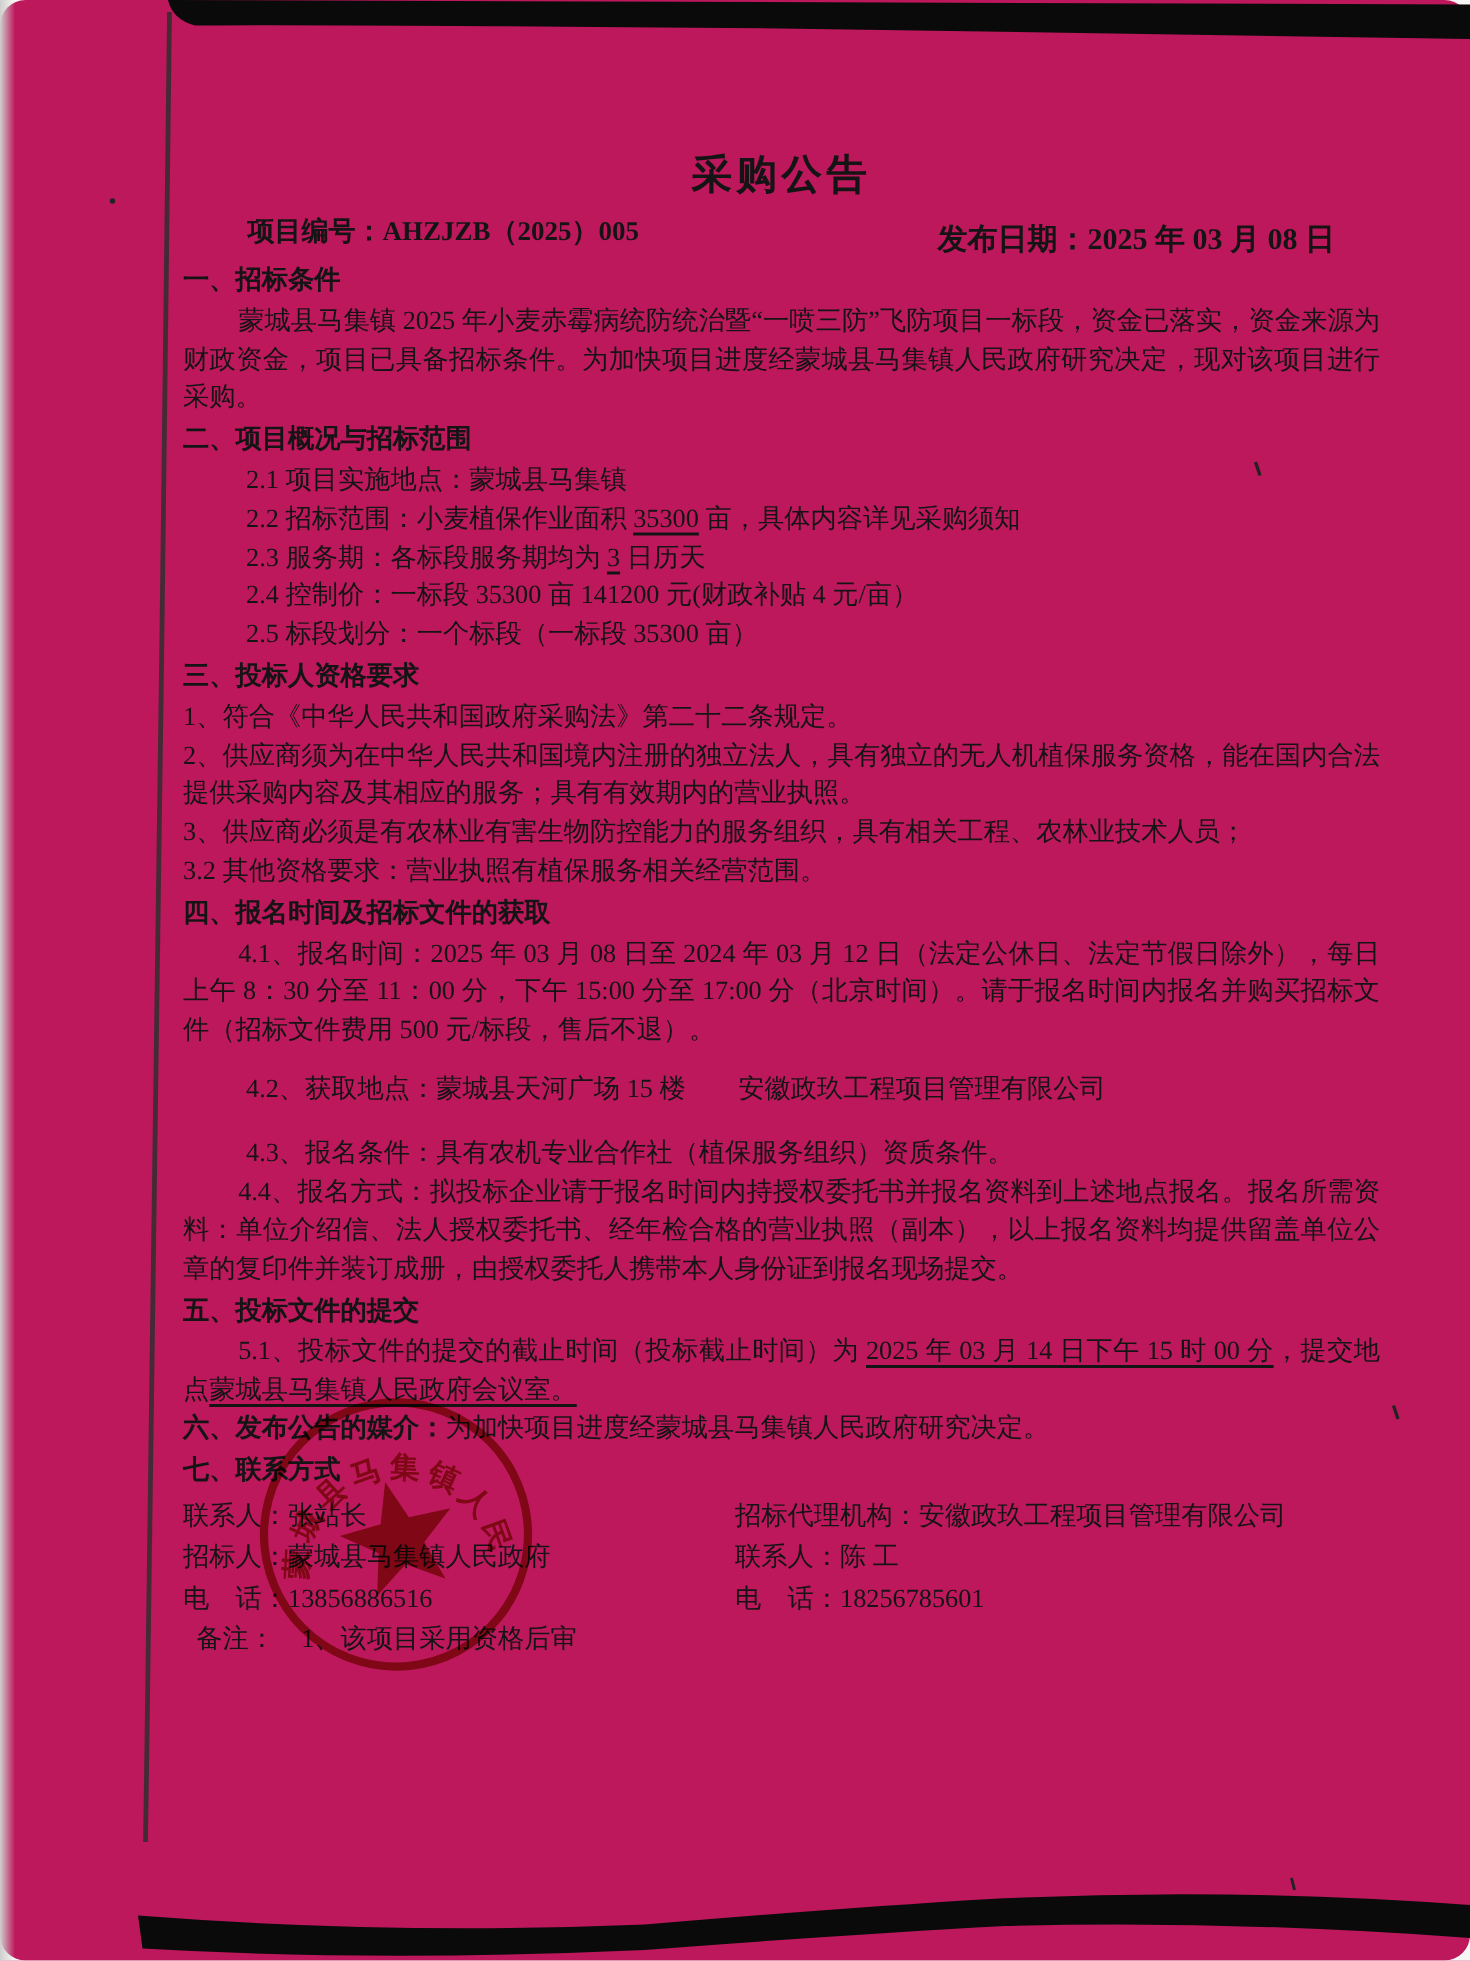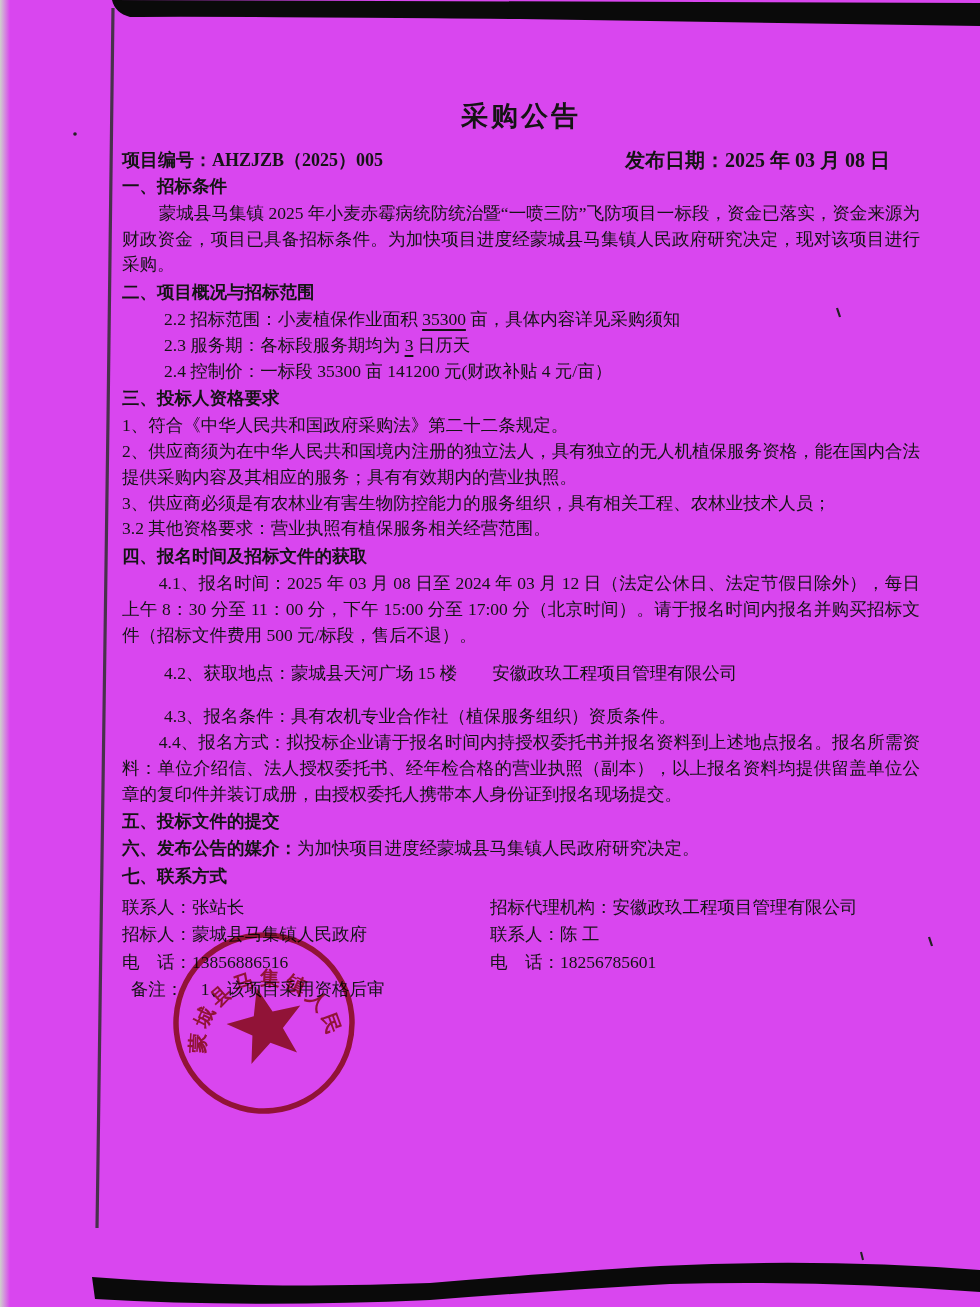--- a/index.html
+++ b/index.html
@@ -3,37 +3,37 @@
 <meta charset="utf-8">
 <style>
   html,body{margin:0;padding:0;}
   body{
     width:980px;height:1307px;position:relative;overflow:hidden;
     background:#f6f6f4;
     font-family:"Liberation Serif","DejaVu Serif",serif;
     color:#141414;
   }
   .page{
-    position:absolute;inset:0;background:#d946ef;
+    position:absolute;inset:0;background:#be185d;border-radius:17px;
   }
   .left-edge-shade{
     position:absolute;left:0;top:0;width:10px;height:100%;
     background:linear-gradient(to right,#cfcfcd,rgba(250,250,248,0));
   }
   .content{
     position:absolute;left:122px;top:100px;width:798px;
     font-size:17.5px;line-height:25.8px;
     text-align:justify;
     z-index:1;
   }
   .title{
     font-size:27px;font-weight:700;text-align:center;
     letter-spacing:3px;line-height:32px;margin:0 0 4px 0;
   }
-  .hdr-row{display:flex;justify-content:space-between;align-items:flex-end;margin-bottom:2px;}
+  .hdr-row{display:flex;justify-content:space-between;align-items:center;margin-bottom:2px;margin-left:43px;}
   .hdr-left{font-weight:700;font-size:18px;line-height:24px;}
   .hdr-right{font-weight:700;font-size:20px;line-height:24px;margin-top:12px;margin-right:30px;}
   p{margin:0;}
   .h{font-weight:700;margin:2px 0 1px 0;}
   .ind2{text-indent:2.1em;}
   .ml2{margin-left:2.4em;}
   .ml18{margin-left:1.6em;}
   .u{text-decoration:underline;text-underline-offset:4px;text-decoration-thickness:1.5px;}
   .gap12{margin-top:13px;}
   .gap16{margin-top:17px;}
@@ -65,37 +65,40 @@
 
     <div class="hdr-row">
       <span class="hdr-left">项目编号：AHZJZB（2025）005</span>
       <span class="hdr-right">发布日期：2025 年 03 月 08 日</span>
     </div>
 
     <p class="h">一、招标条件</p>
     <p class="ind2">蒙城县马集镇 2025 年小麦赤霉病统防统治暨“一喷三防”飞防项目一标段，资金已落实，资金来源为财政资金，项目已具备招标条件。为加快项目进度经蒙城县马集镇人民政府研究决定，现对该项目进行采购。</p>
 
     <p class="h">二、项目概况与招标范围</p>
+    <p class="ml2">2.1 项目实施地点：蒙城县马集镇</p>
     <p class="ml2"><span>2.2 招标范围：小麦植保作业面积 </span><span class="u">35300</span><span> 亩，具体内容详见采购须知</span></p>
     <p class="ml2"><span>2.3 服务期：各标段服务期均为 </span><span class="u">3</span><span> 日历天</span></p>
     <p class="ml2">2.4 控制价：一标段 35300 亩 141200 元(财政补贴 4 元/亩）</p>
+    <p class="ml2">2.5 标段划分：一个标段（一标段 35300 亩）</p>
 
     <p class="h">三、投标人资格要求</p>
     <p>1、符合《中华人民共和国政府采购法》第二十二条规定。</p>
     <p>2、供应商须为在中华人民共和国境内注册的独立法人，具有独立的无人机植保服务资格，能在国内合法提供采购内容及其相应的服务；具有有效期内的营业执照。</p>
     <p>3、供应商必须是有农林业有害生物防控能力的服务组织，具有相关工程、农林业技术人员；</p>
     <p>3.2 其他资格要求：营业执照有植保服务相关经营范围。</p>
 
     <p class="h">四、报名时间及招标文件的获取</p>
     <p class="ind2">4.1、报名时间：2025 年 03 月 08 日至 2024 年 03 月 12 日（法定公休日、法定节假日除外），每日上午 8：30 分至 11：00 分，下午 15:00 分至 17:00 分（北京时间）。请于报名时间内报名并购买招标文件（招标文件费用 500 元/标段，售后不退）。</p>
     <p class="ml2 gap12">4.2、获取地点：蒙城县天河广场 15 楼　　安徽政玖工程项目管理有限公司</p>
     <p class="ml2 gap16">4.3、报名条件：具有农机专业合作社（植保服务组织）资质条件。</p>
     <p class="ind2">4.4、报名方式：拟投标企业请于报名时间内持授权委托书并报名资料到上述地点报名。报名所需资料：单位介绍信、法人授权委托书、经年检合格的营业执照（副本），以上报名资料均提供留盖单位公章的复印件并装订成册，由授权委托人携带本人身份证到报名现场提交。</p>
 
     <p class="h">五、投标文件的提交</p>
+    <p class="ind2"><span>5.1、投标文件的提交的截止时间（投标截止时间）为 </span><span class="u">2025 年 03 月 14 日下午 15 时 00 分</span><span>，提交地点</span><span class="u">蒙城县马集镇人民政府会议室。</span></p>
 
     <p><span class="inline-h">六、发布公告的媒介：</span><span>为加快项目进度经蒙城县马集镇人民政府研究决定。</span></p>
 
     <p class="h">七、联系方式</p>
     <div class="contact">
       <div class="col-l">
         <p>联系人：张站长</p>
         <p>招标人：蒙城县马集镇人民政府</p>
         <p>电　话：13856886516</p>
         <p class="note-line">备注：　1、该项目采用资格后审</p>

